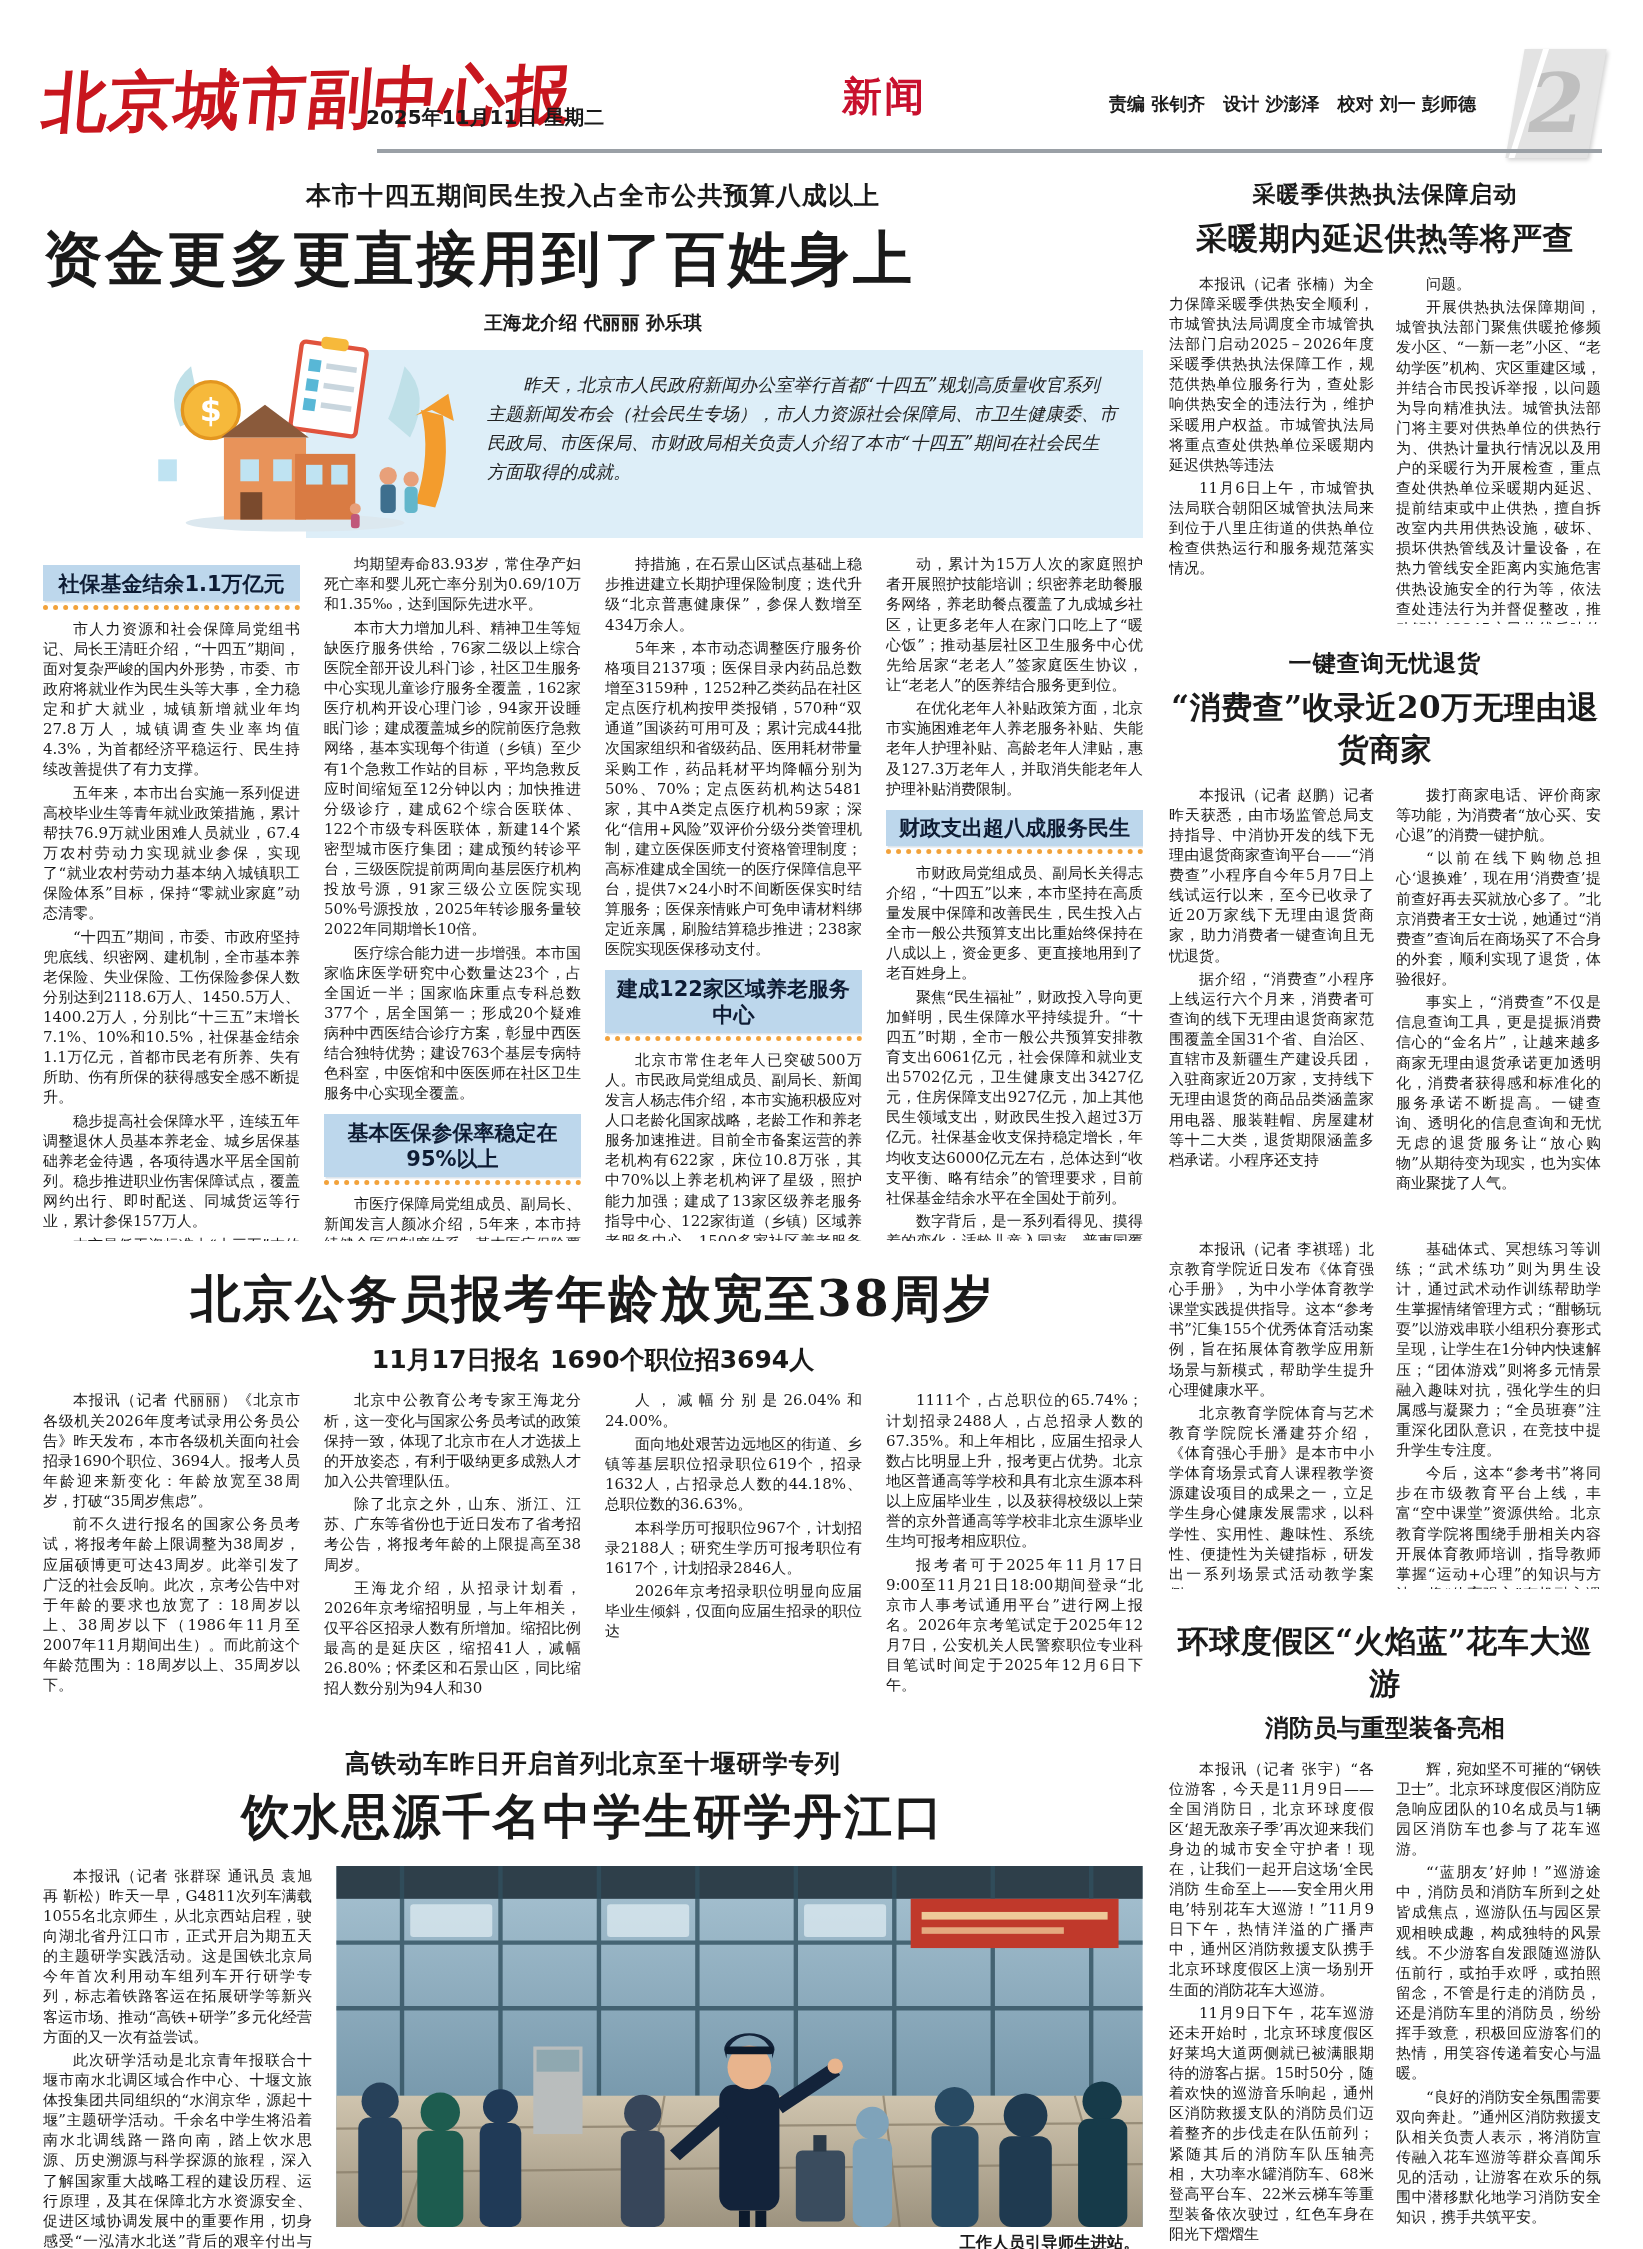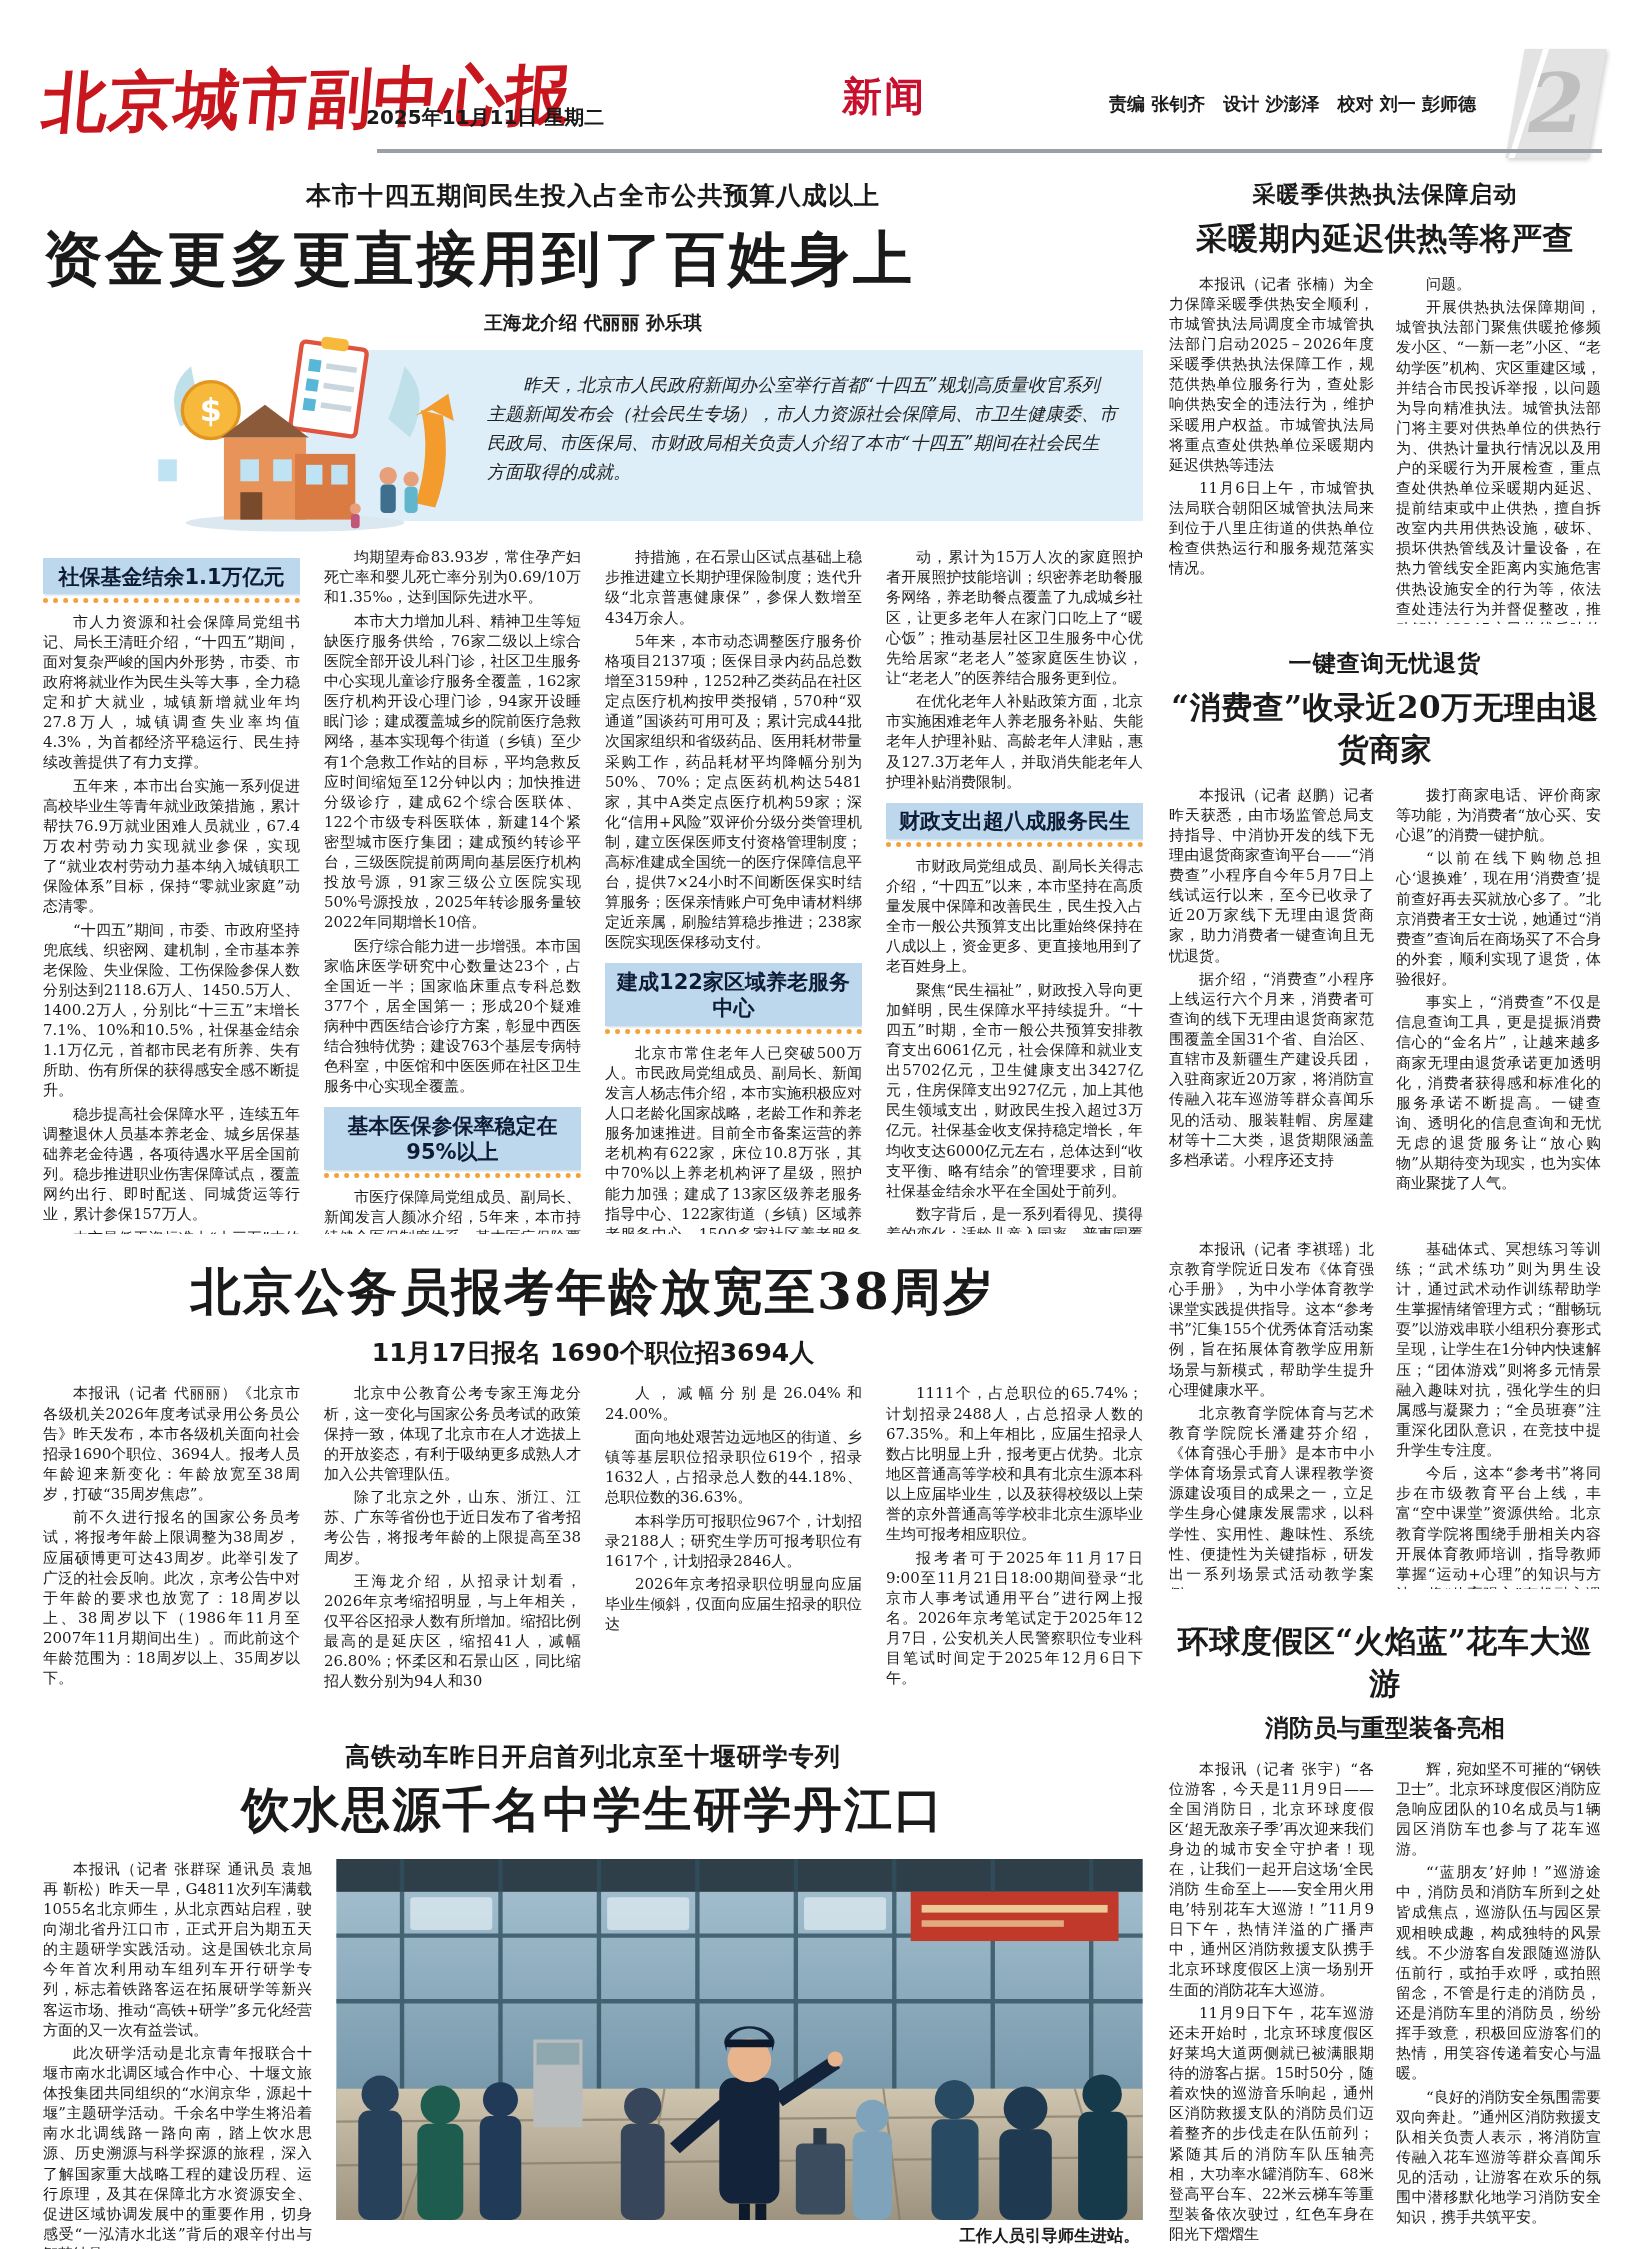--- a/index.html
+++ b/index.html
@@ -38,21 +38,21 @@
   .sec-h{background:#bdd7ec;color:#0d1b33;font-weight:900;text-align:center;font-size:21px;line-height:1.25;
          padding:5.5px 3.3px 4.4px;margin:11px 0 3.3px;font-family:"DejaVu Sans","Liberation Sans",sans-serif;
          box-shadow:1.6px 1.6px 0 rgba(120,150,180,.25);}
   .sec-h + .dots, .dots{border-bottom:5px dotted #f2a23b;height:0;margin:3.3px 0 8.8px;}
   .ncol{overflow:hidden;}
 
   
   .lede .headline{font-size:59px;font-weight:900;text-align:left;letter-spacing:3.3px;margin-top:7.7px;
                   font-family:"DejaVu Serif","Liberation Serif",serif;}
   .leadrow{position:relative;margin:14.2px 0 16.4px 82px;min-height:181px;}
-  .leadbox{margin-left:181px;background:#ddeef8;padding:20px 26px 14px 181px;min-height:137px;}
+  .leadbox{margin-left:181px;background:#ddeef8;padding:20px 26px 31px 181px;min-height:137px;}
   .leadbox .lead-text{font-size:18px;line-height:1.62;text-indent:2em;font-style:italic;color:#222;}
   .lead-illo{position:absolute;left:33px;top:-22px;z-index:2;}
   .cols4{display:grid;grid-template-columns:repeat(4,1fr);column-gap:24px;height:687px;overflow:hidden;}
   .civil{margin-top:25px;}
   .civil .headline{font-size:50px;font-weight:900;text-align:center;letter-spacing:2.2px;}
   .civil .subhead{font-size:25px;font-weight:700;text-align:center;margin:10px 0 14.2px;
                   font-family:"DejaVu Sans","Liberation Sans",sans-serif;}
   .civil .cols4{height:328px;}
 
   
@@ -339,21 +339,21 @@
               </div>
           </div>
         </article>
 
         <article class="sb-art h-xfc">
           <div class="sb-kicker">一键查询无忧退货</div>
           <div class="sb-head">“消费查”收录近20万无理由退货商家</div>
           <div class="cols2">
             <div class="ncol">
                 <p class="para">本报讯（记者 赵鹏）记者昨天获悉，由市场监管总局支持指导、中消协开发的线下无理由退货商家查询平台——“消费查”小程序自今年5月7日上线试运行以来，至今已收录了近20万家线下无理由退货商家，助力消费者一键查询且无忧退货。</p>
-                <p class="para">据介绍，“消费查”小程序上线运行六个月来，消费者可查询的线下无理由退货商家范围覆盖全国31个省、自治区、直辖市及新疆生产建设兵团，入驻商家近20万家，将消防宣传融入花车巡游等群众喜闻乐见的活动、服装鞋帽、房屋建材等十二大类，退货期限涵盖多档承诺。小程序还支持</p>
+                <p class="para">据介绍，“消费查”小程序上线运行六个月来，消费者可查询的线下无理由退货商家范围覆盖全国31个省、自治区、直辖市及新疆生产建设兵团，入驻商家近20万家，支持线下无理由退货的商品品类涵盖家用电器、服装鞋帽、房屋建材等十二大类，退货期限涵盖多档承诺。小程序还支持</p>
               </div>
             <div class="ncol">
                 <p class="para">拨打商家电话、评价商家等功能，为消费者“放心买、安心退”的消费一键护航。</p>
                 <p class="para">“以前在线下购物总担心‘退换难’，现在用‘消费查’提前查好再去买就放心多了。”北京消费者王女士说，她通过“消费查”查询后在商场买了不合身的外套，顺利实现了退货，体验很好。</p>
                 <p class="para">事实上，“消费查”不仅是信息查询工具，更是提振消费信心的“金名片”，让越来越多商家无理由退货承诺更加透明化，消费者获得感和标准化的服务承诺不断提高。一键查询、透明化的信息查询和无忧无虑的退货服务让“放心购物”从期待变为现实，也为实体商业聚拢了人气。</p>
               </div>
           </div>
         </article>
 
         <article class="sb-art h-pe">

